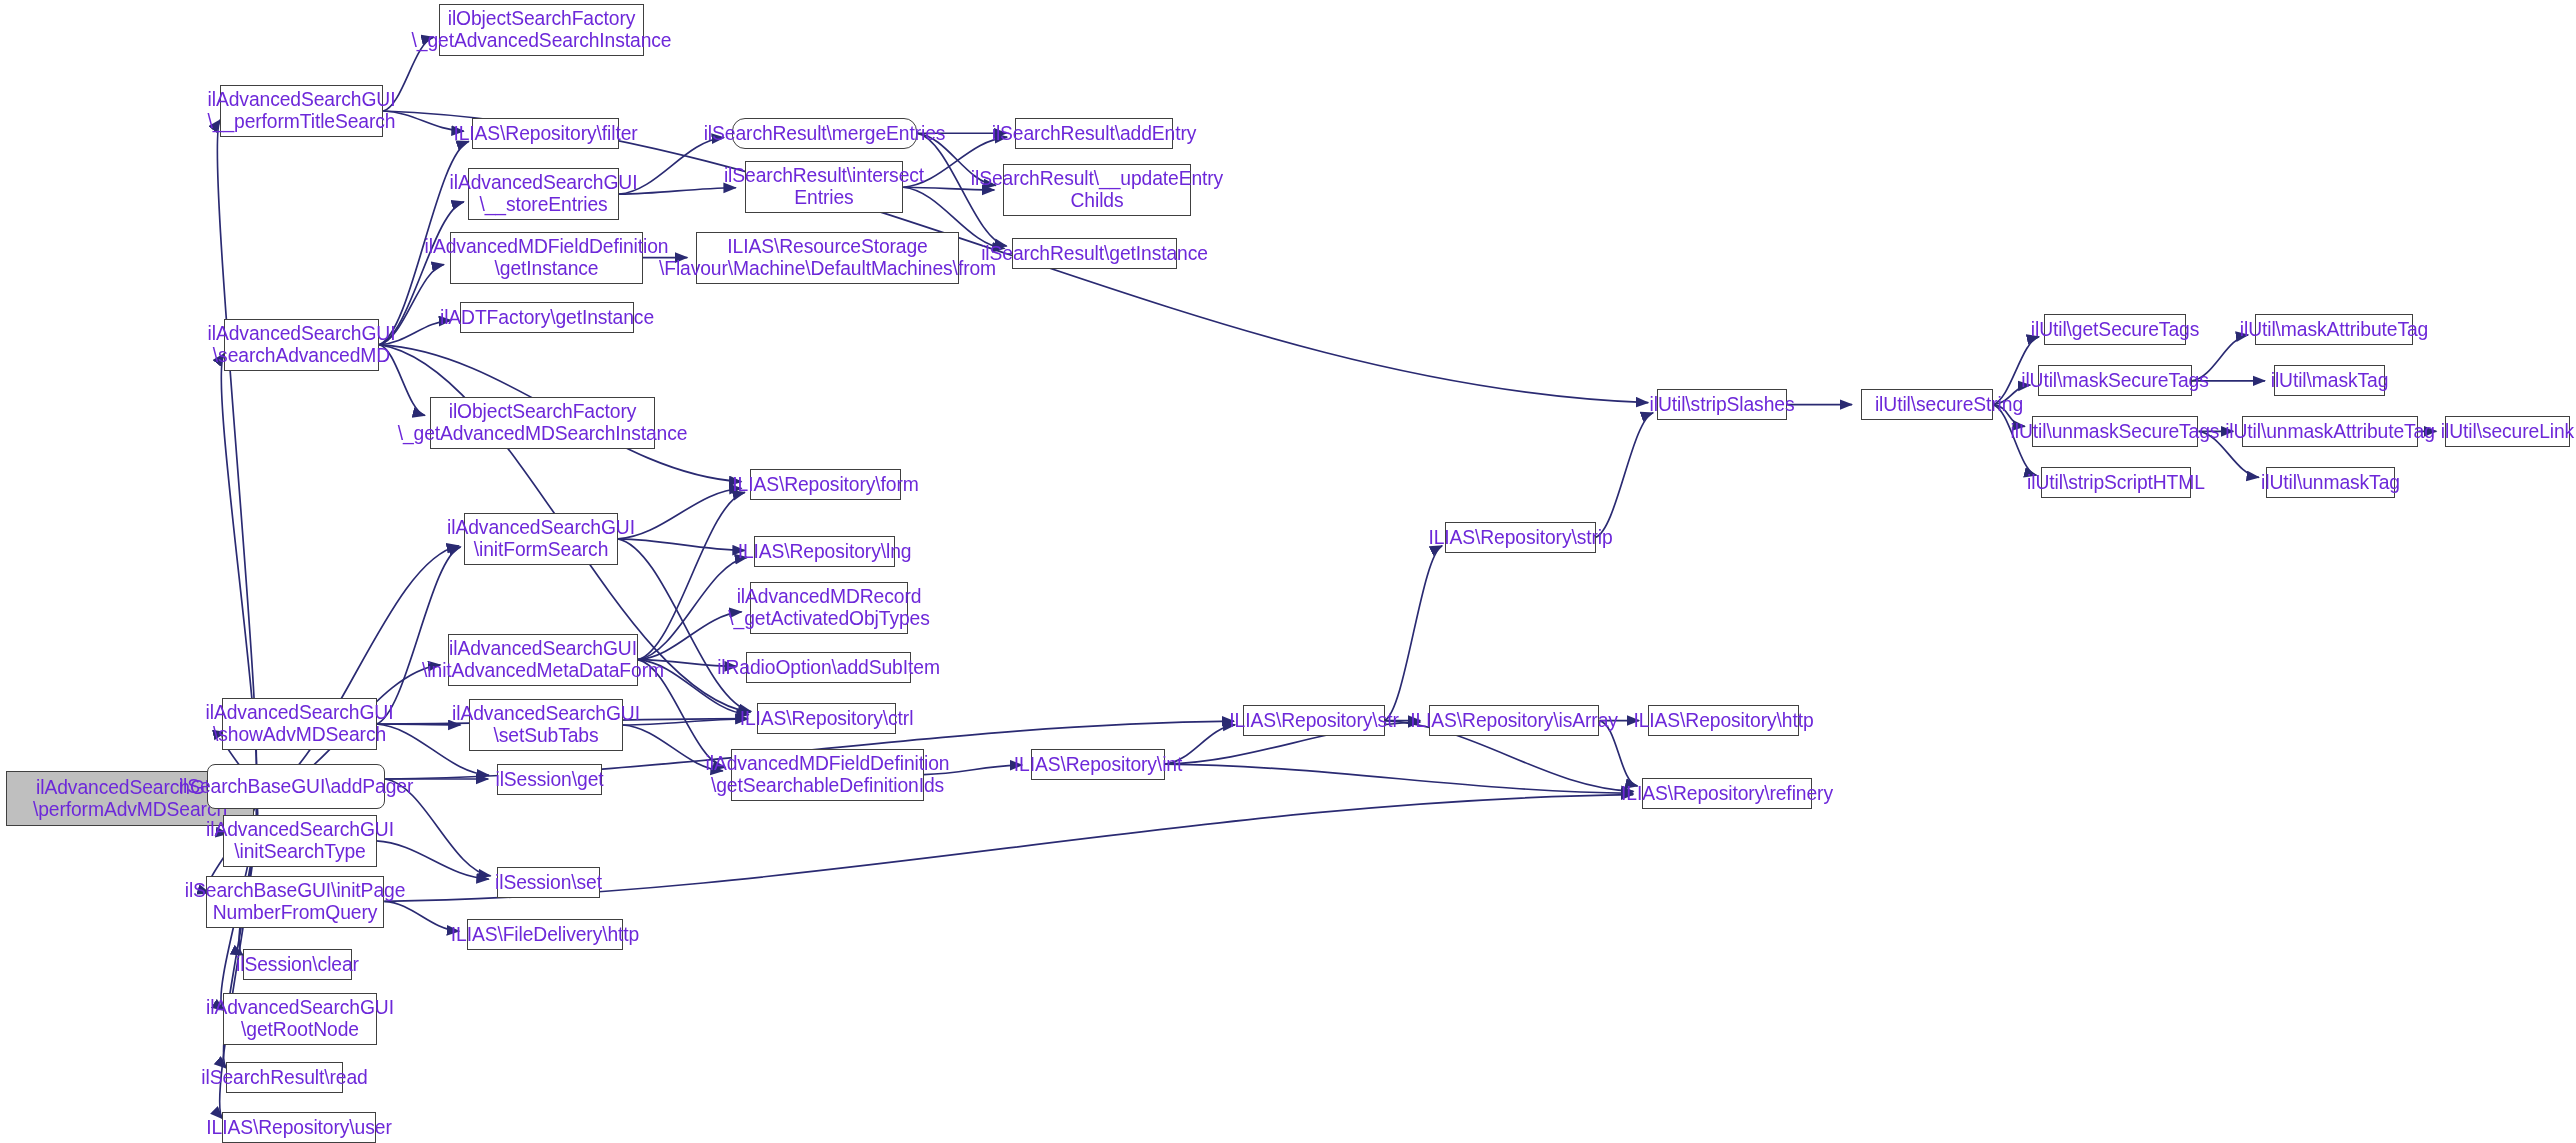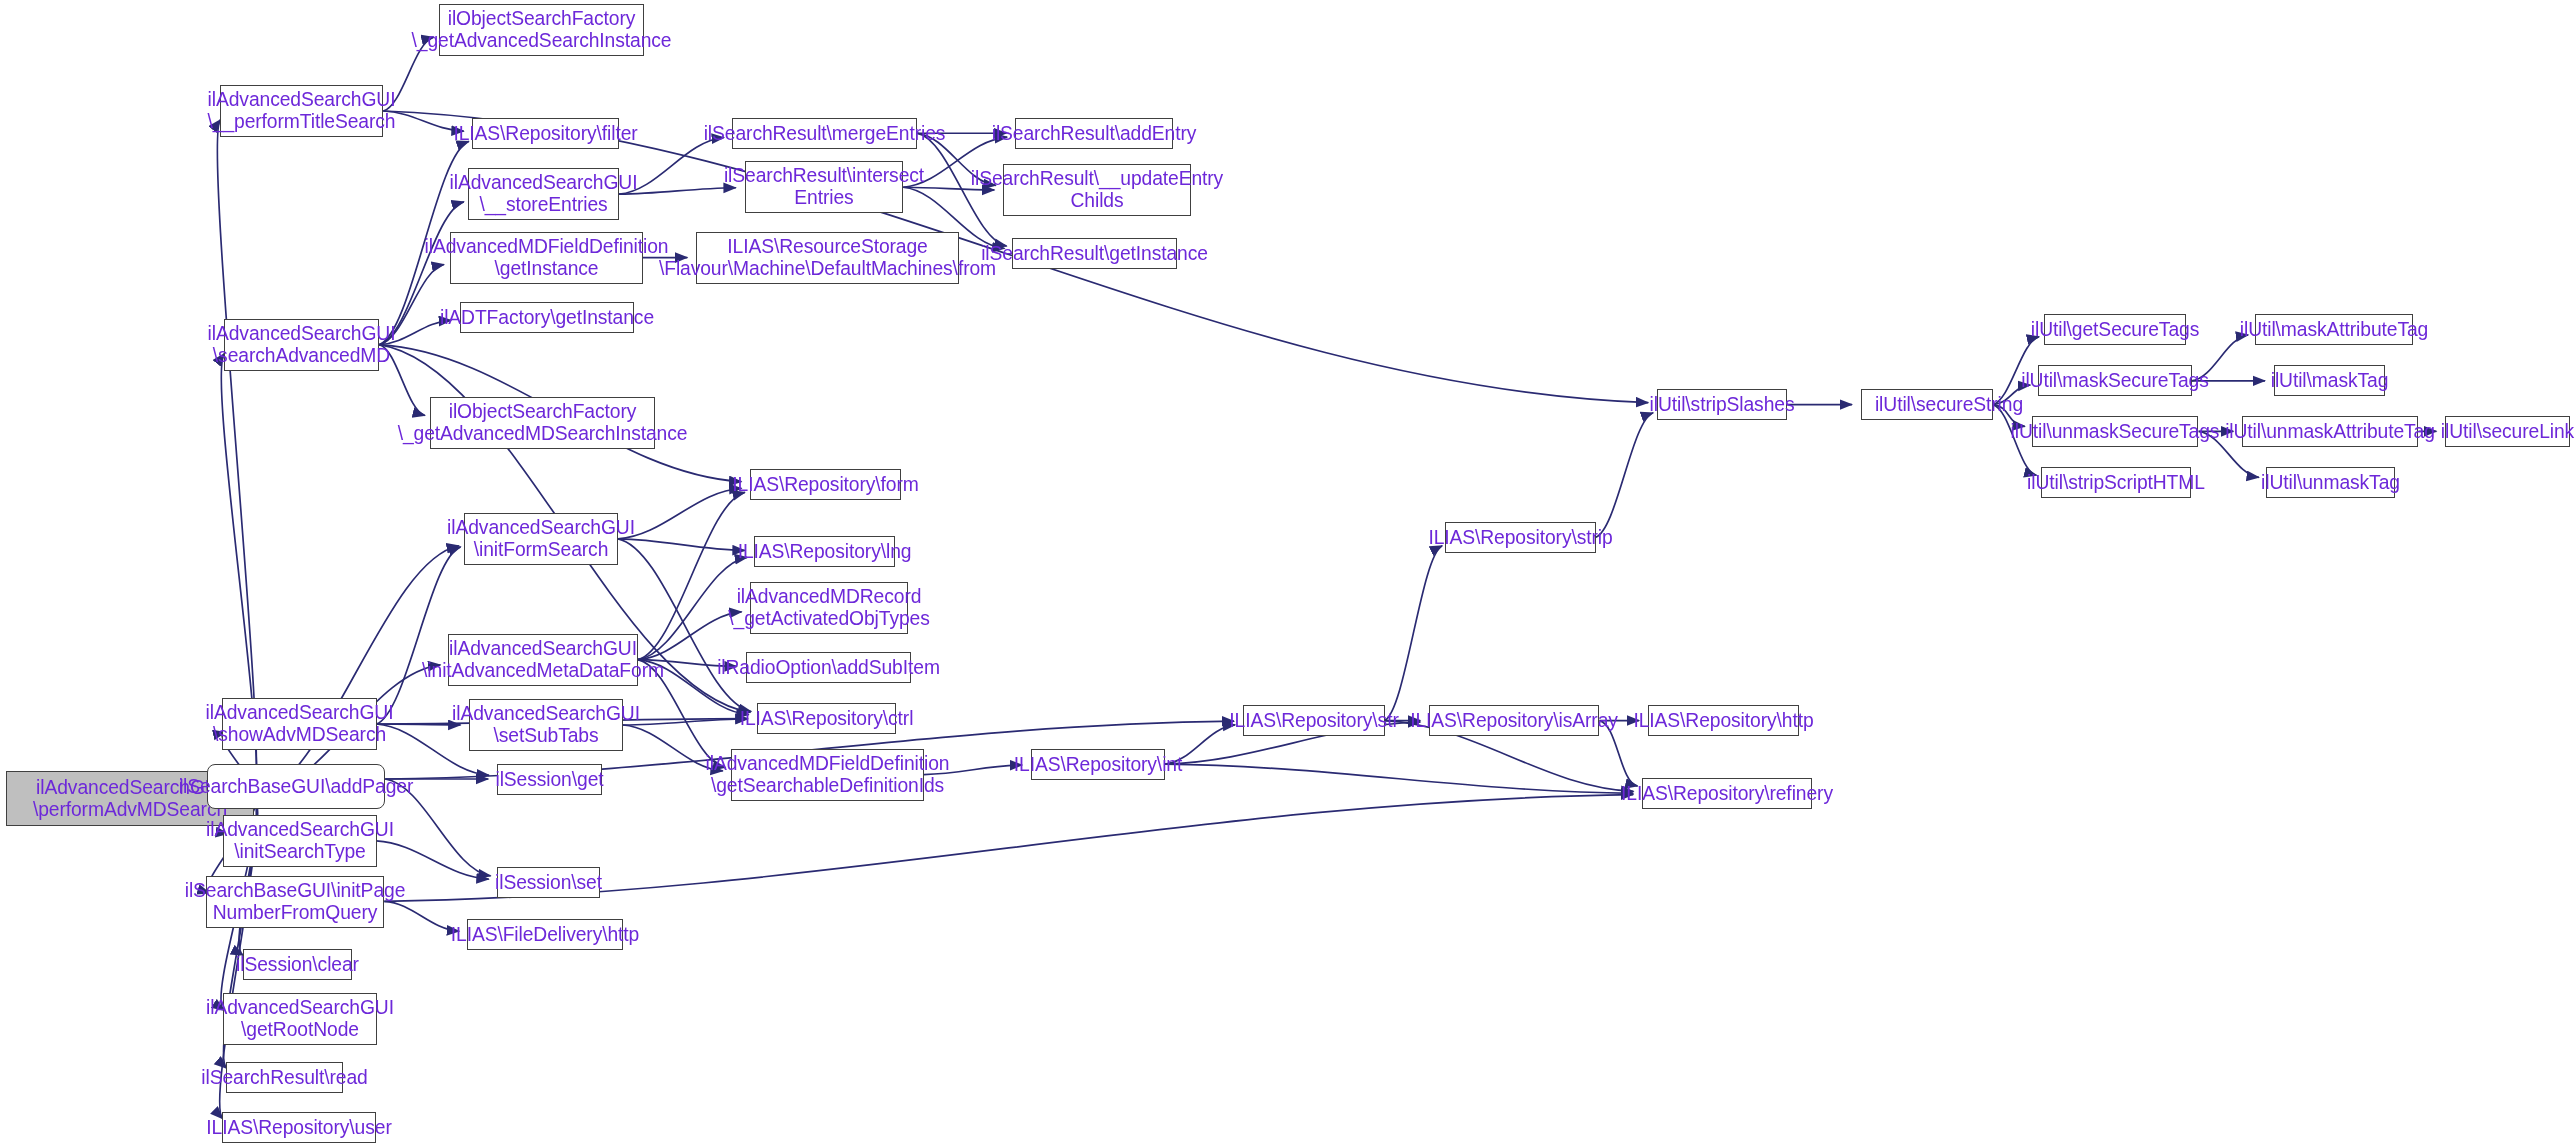--- a/index.html
+++ b/index.html
@@ -133,21 +133,21 @@
       <div class="node" style="left: 472px; top: 118px; width: 147px; height: 31px;">ILIAS\Repository\filter</div>
       <div class="node" style="left: 468px; top: 168px; width: 151px; height: 52px;">ilAdvancedSearchGUI
 \__storeEntries</div>
       <div class="node" style="left: 450px; top: 232px; width: 193px; height: 52px;">ilAdvancedMDFieldDefinition
 \getInstance</div>
       <div class="node" style="left: 460px; top: 302px; width: 174px; height: 31px;">ilADTFactory\getInstance</div>
       <div class="node" style="left: 224px; top: 319px; width: 155px; height: 52px;">ilAdvancedSearchGUI
 \searchAdvancedMD</div>
       <div class="node" style="left: 430px; top: 397px; width: 225px; height: 52px;">ilObjectSearchFactory
 \_getAdvancedMDSearchInstance</div>
-      <div class="node" style="left: 732px; top: 118px; width: 185px; height: 31px;">ilSearchResult\mergeEntries</div>
+      <div class="node" style="left: 732px; top: 118px; width: 185px; height: 31px; border-radius: 13px;">ilSearchResult\mergeEntries</div>
       <div class="node" style="left: 1015px; top: 118px; width: 158px; height: 31px;">ilSearchResult\addEntry</div>
       <div class="node" style="left: 745px; top: 161px; width: 158px; height: 52px;">ilSearchResult\intersect
 Entries</div>
       <div class="node" style="left: 1003px; top: 164px; width: 188px; height: 52px;">ilSearchResult\__updateEntry
 Childs</div>
       <div class="node" style="left: 696px; top: 232px; width: 263px; height: 52px;">ILIAS\ResourceStorage
 \Flavour\Machine\DefaultMachines\from</div>
       <div class="node" style="left: 1012px; top: 238px; width: 165px; height: 31px;">ilSearchResult\getInstance</div>
       <div class="node" style="left: 750px; top: 469px; width: 151px; height: 31px;">ILIAS\Repository\form</div>
       <div class="node" style="left: 754px; top: 536px; width: 141px; height: 31px;">ILIAS\Repository\lng</div>

